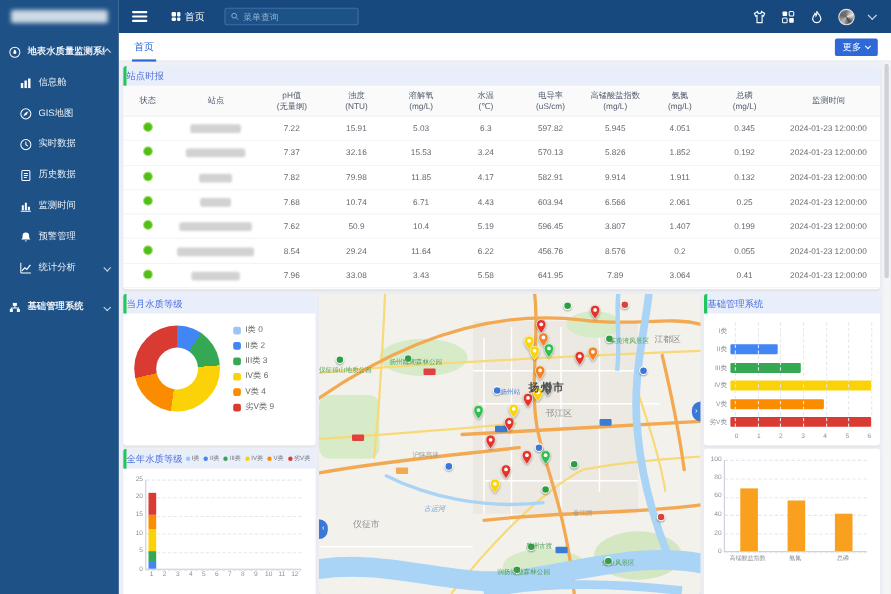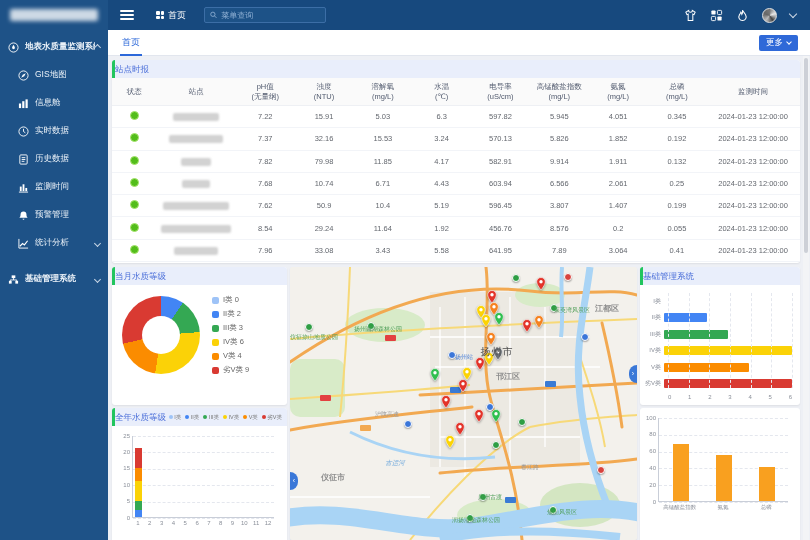--- a/index.html
+++ b/index.html
@@ -96,22 +96,22 @@
   #rate-plot { position:relative; width:130px; height:84px; border-left:1px solid #c9ced8; border-bottom:1px solid #c9ced8; }
   .rbar { position:absolute; bottom:0; width:16px; }
   #rate-xlabels { display:flex; width:130px; margin-left:18px; }
   #rate-xlabels span { flex:1; text-align:center; font-size:5.5px; color:#8a8f99; padding-top:2px; white-space:nowrap; }
 
   
   #map-layer { position:absolute; inset:0; }
   .pin { position:absolute; filter:drop-shadow(0 1px 1px rgba(0,0,0,.35)); cursor:pointer; }
   .poi { position:absolute; width:8px; height:8px; border-radius:50%; border:1.5px solid #fff; box-shadow:0 1px 1.5px rgba(0,0,0,.3); cursor:pointer; }
   .ml { position:absolute; transform:translate(-50%,-50%); white-space:nowrap; pointer-events:none; }
-  .ml-city { font-size:10px; font-weight:normal; color:#4b4b4b; letter-spacing:1px; }
-  .ml-district { font-size:8px; color:#8d8d8d;font-weight:bold; }
+  .ml-city { font-size:10px; font-weight:bold; color:#4b4b4b; letter-spacing:1px; }
+  .ml-district { font-size:8px; color:#8d8d8d; }
   .ml-water { font-size:6.5px; color:#6fa8dc; font-style:italic; }
   .ml-road { font-size:6px; color:#9a9a9a; }
   .ml-park { font-size:6px; color:#4e9e57; }
   .ml-poi-blue { font-size:6px; color:#4a7fd6; }
   .collapse-handle { position:absolute; width:8px; height:18px; background:#3a78d8; color:#fff; font-size:7px; line-height:18px; text-align:center; cursor:pointer; z-index:3; }
 
   
   #scrollbar { position:absolute; right:1px; top:0; bottom:0; width:6px; background:#f3f4f6; }
   #scroll-thumb { position:absolute; left:1px; width:4px; top:2px; height:195px; background:#cdd0d7; border-radius:2px; }
 </style>
@@ -124,32 +124,32 @@
     <div class="m-group">
       <svg class="mi" viewBox="0 0 12 12">
           <circle cx="6" cy="6" r="5" fill="none" stroke="#fff" stroke-width="1"></circle>
           <path d="M6 3C5 4.5 4.5 5.5 4.5 6.3A1.5 1.5 0 0 0 7.5 6.3C7.5 5.5 7 4.5 6 3Z" fill="#fff"></path>
         </svg>
       <span class="m-lbl">地表水质量监测系统</span>
       <i class="m-arrow up"></i>
     </div>
     <div class="m-item">
       <svg class="mi" viewBox="0 0 12 12">
-          <circle cx="6" cy="6" r="5" fill="none" stroke="#fff" stroke-width="1"></circle>
-          <path d="M8.5 3.5 6.8 6.8 3.5 8.5 5.2 5.2Z" fill="#fff"></path>
-        </svg>
-      <span class="m-lbl">GIS地图</span>
-    </div>
-    <div class="m-item">
-      <svg class="mi" viewBox="0 0 12 12">
           <rect x="1" y="6" width="2.4" height="5" fill="#fff"></rect>
           <rect x="4.6" y="3.5" width="2.4" height="7.5" fill="#fff"></rect>
           <rect x="8.2" y="1.5" width="2.4" height="9.5" fill="#fff"></rect>
         </svg>
       <span class="m-lbl">信息舱</span>
+    </div>
+    <div class="m-item">
+      <svg class="mi" viewBox="0 0 12 12">
+          <circle cx="6" cy="6" r="5" fill="none" stroke="#fff" stroke-width="1"></circle>
+          <path d="M8.5 3.5 6.8 6.8 3.5 8.5 5.2 5.2Z" fill="#fff"></path>
+        </svg>
+      <span class="m-lbl">GIS地图</span>
     </div>
     <div class="m-item">
       <svg class="mi" viewBox="0 0 12 12">
           <circle cx="6" cy="6" r="5" fill="none" stroke="#fff" stroke-width="1"></circle>
           <path d="M6 3v3l2 1.4" fill="none" stroke="#fff" stroke-width="1"></path>
         </svg>
       <span class="m-lbl">实时数据</span>
     </div>
     <div class="m-item">
       <svg class="mi" viewBox="0 0 12 12">
@@ -357,21 +357,21 @@
           <div class="td c9">0.199</div>
           <div class="td c10">2024-01-23 12:00:00</div>
         </div>
 
         <div class="trow">
           <div class="td c0"><span class="dot"></span></div>
           <div class="td c1"><span class="sta-blur" style="width: 70px;"></span></div>
           <div class="td c2">8.54</div>
           <div class="td c3">29.24</div>
           <div class="td c4">11.64</div>
-          <div class="td c5">1.92</div>
+          <div class="td c5">6.22</div>
           <div class="td c6">456.76</div>
           <div class="td c7">8.576</div>
           <div class="td c8">0.2</div>
           <div class="td c9">0.055</div>
           <div class="td c10">2024-01-23 12:00:00</div>
         </div>
 
         <div class="trow">
           <div class="td c0"><span class="dot"></span></div>
           <div class="td c1"><span class="sta-blur" style="width: 44px;"></span></div>

